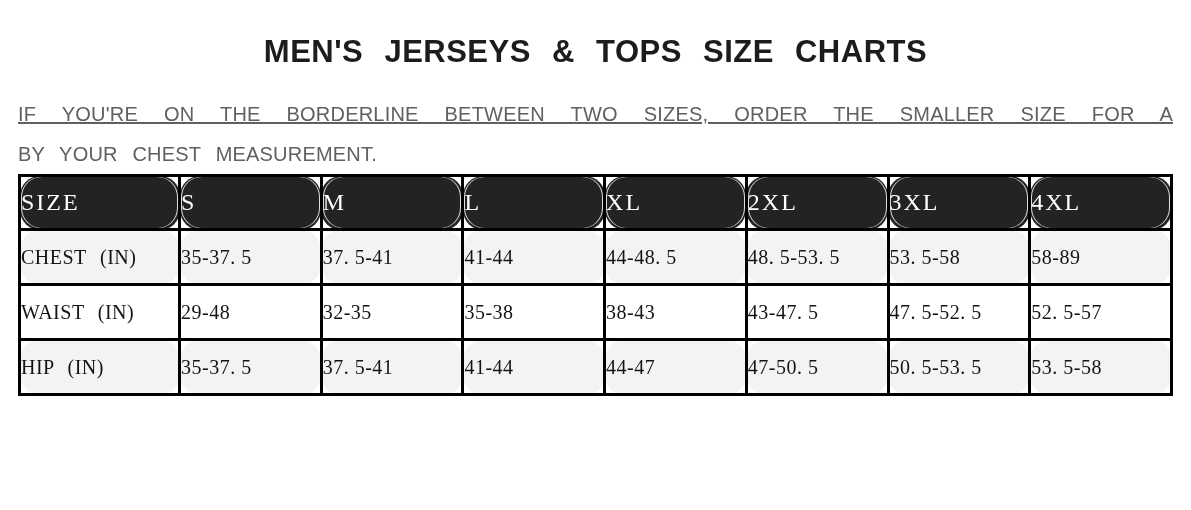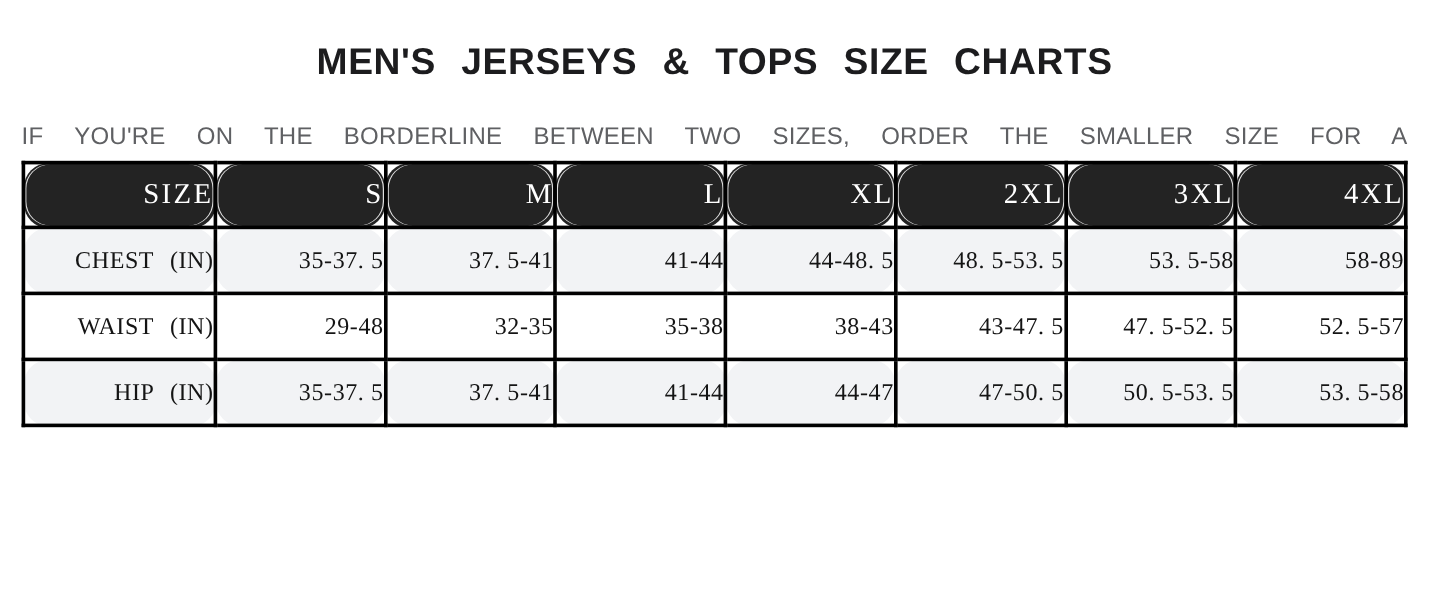--- a/index.html
+++ b/index.html
@@ -41,36 +41,37 @@
   }
   .intro .line{
     height:40px;
     line-height:40px;
     word-spacing:7px;
     letter-spacing:0.2px;
   }
   .intro .line.justified{
     text-align:justify;
     text-align-last:justify;
+    text-decoration:underline;
   }
   .intro .line.final{
     word-spacing:9px;
   }
 
   
   table.size-chart{
     width:100%;
     border-collapse:collapse;
     table-layout:fixed;
     margin-top:0;
   }
   .size-chart th,
   .size-chart td{
     border:3px solid var(--border);
-    text-align:right;
+    text-align:left;
     vertical-align:middle;
     font-family:"Liberation Serif","DejaVu Serif",serif;
     padding:0;
   }
   .size-chart th{
     background:var(--header-bg);
     color:var(--header-text);
     font-weight:normal;
     font-size:24px;
     letter-spacing:2px;
@@ -93,20 +94,21 @@
 </style>
 </head>
 <body>
 
 <div class="page">
 
   <h1 class="title">MEN'S JERSEYS &amp; TOPS SIZE CHARTS</h1>
 
   <div class="intro">
     <div class="line justified">IF YOU'RE ON THE BORDERLINE BETWEEN TWO SIZES, ORDER THE SMALLER SIZE FOR A</div>
+    <div class="line final">BY YOUR CHEST MEASUREMENT.</div>
   </div>
 
   <table class="size-chart">
     <colgroup>
       <col style="width:160px">
       <col>
         <col>
         <col>
         <col>
         <col>

